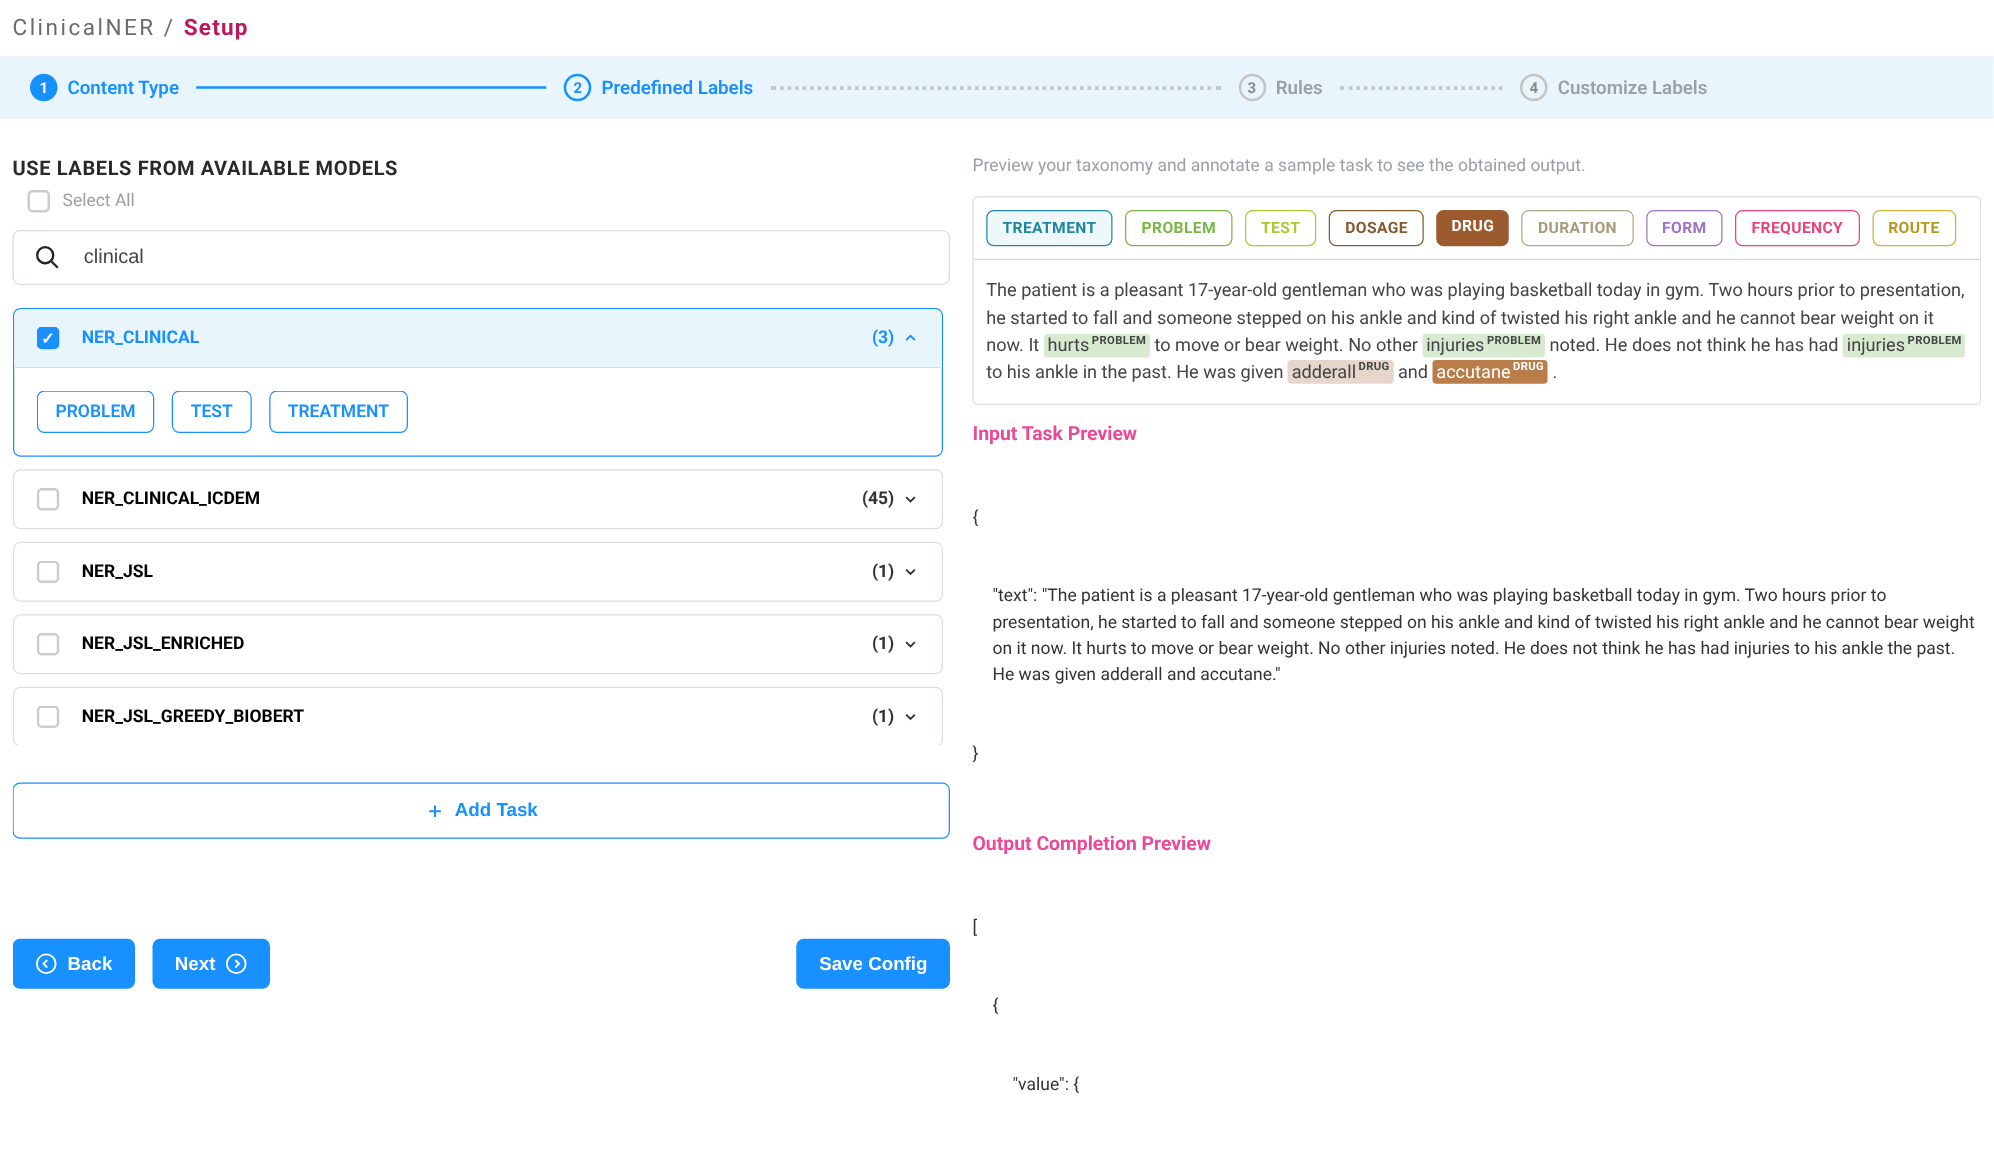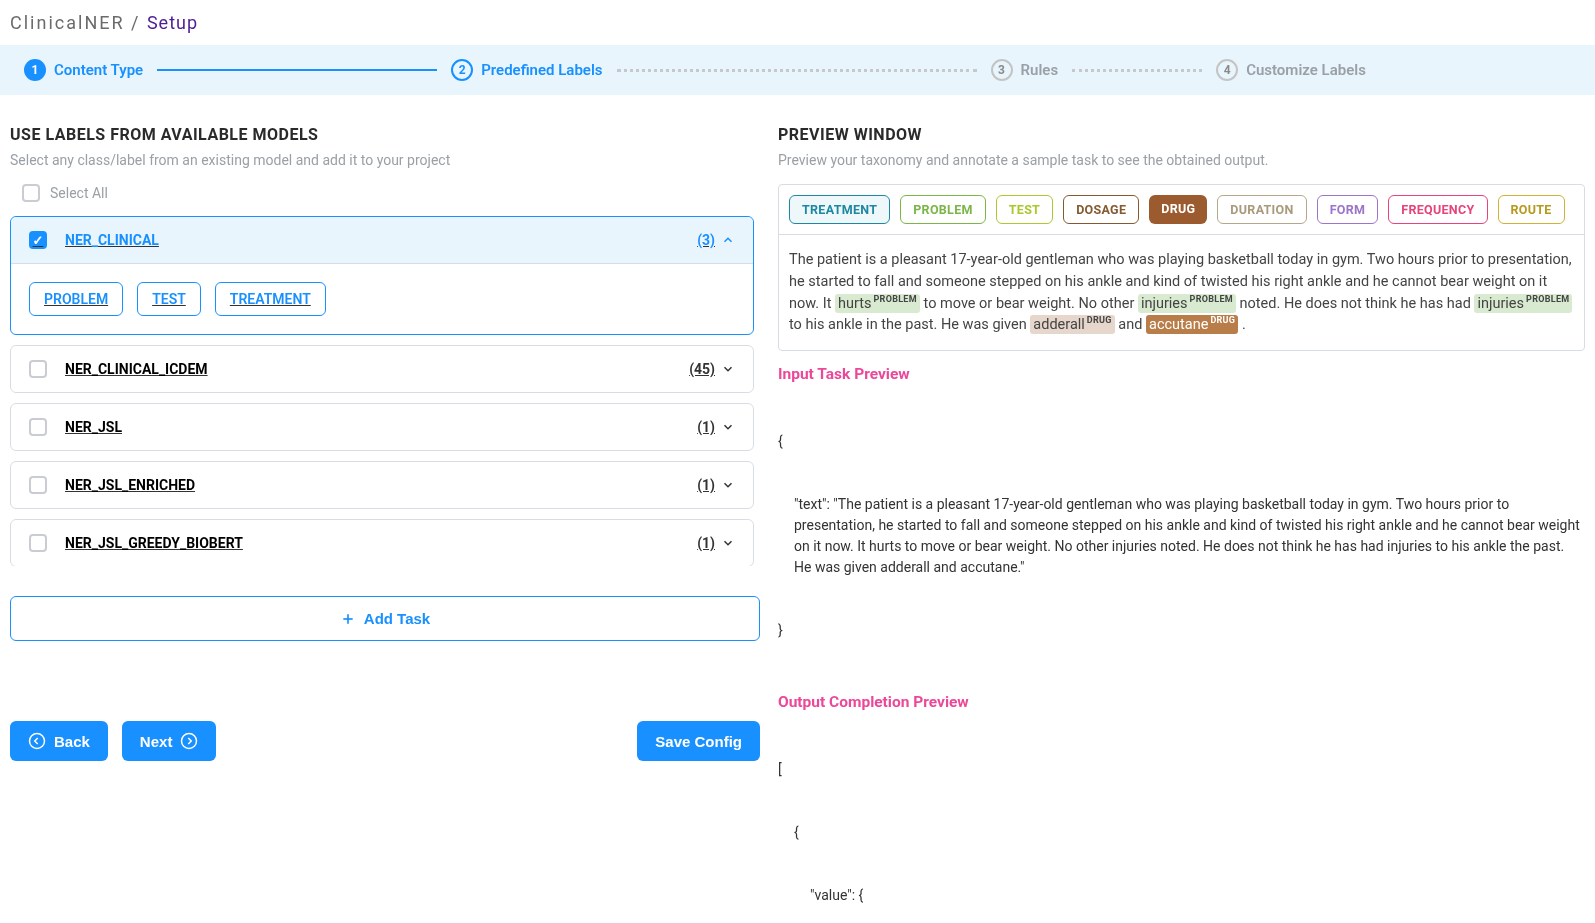--- a/index.html
+++ b/index.html
@@ -9,21 +9,21 @@
     color: #333;
     font-size: 14px;
     width: 1595px;
   }
   .breadcrumb {
     padding: 12px 10px;
     color: #6b6b6b;
     font-size: 18px;
     letter-spacing: 2px;
   }
-  .breadcrumb .sub { color: #4c1d95; letter-spacing: 1px;}
+  .breadcrumb .sub { color: #be185d; letter-spacing: 1px; font-weight: bold;}
   .stepper {
     background: #e9f5fc;
     display: flex;
     align-items: center;
     padding: 14px 24px;
     gap: 8px;
   }
   .step { display: flex; align-items: center; gap: 8px; font-weight: 600; font-size: 15px; }
   .step.active .circle { background: #1890ff; color: #fff; }
   .step.active .lbl { color: #1890ff; }
@@ -68,21 +68,21 @@
   .search-wrap input {
     border: none; outline: none; font-size: 16px; flex: 1; color: #444;
   }
   .models-scroll {
     max-height: 350px; overflow-y: auto; padding-right: 6px;
   }
   .models-scroll::-webkit-scrollbar { width: 8px; }
   .models-scroll::-webkit-scrollbar-thumb { background: #cfd4da; border-radius: 4px;}
   .model-card {
     border: 1px solid #d8dde3; border-radius: 6px; margin-bottom: 10px;
-    padding: 14px 18px; display: flex; align-items: center; text-decoration: underline;
+    padding: 14px 18px; display: flex; align-items: center;
   }
   .model-card.expanded { border-color: #1890ff; padding: 0; display: block;}
   .model-card.expanded .model-header {
     background: #e9f5fc; border-top-left-radius: 6px; border-top-right-radius: 6px;
     border-bottom: 1px solid #d8dde3;
   }
   .model-header { display: flex; align-items: center; padding: 14px 18px; width: 100%;}
   .model-name { font-weight: 700; color: #000000; }
   .model-card.expanded .model-name { color: #1890ff; }
   .model-count { margin-left: auto; font-weight: 700; color: #333; display: flex; align-items: center; gap: 6px;}
@@ -162,27 +162,33 @@
   <div class="step pending">
     <span class="circle">4</span>
     <span class="lbl">Customize Labels</span>
   </div>
 </div>
 
 <div class="main">
 
   <div class="left">
     <h2 class="section-title">USE LABELS FROM AVAILABLE MODELS</h2>
-    <div class="section-sub">Select any class/label from an existing model and add it to your project</div>
 
     <div class="select-all">
       <input type="checkbox" class="cb" style="">
       <span>Select All</span>
     </div>
 
+    <div class="search-wrap">
+      <svg viewBox="0 0 24 24">
+          <circle cx="10" cy="10" r="7"></circle>
+          <line x1="21" y1="21" x2="15.5" y2="15.5"></line>
+        </svg>
+      <input type="text" value="clinical" style="">
+    </div>
 
     <div class="models-scroll">
 
       <div class="model-card expanded">
         <div class="model-header">
           <input type="checkbox" class="cb" checked="" style="margin-right: 18px;">
           <span class="model-name">NER_CLINICAL</span>
           <span class="model-count">
             <span>(3)</span>
             <svg class="chev" viewBox="0 0 24 24">
@@ -263,21 +269,20 @@
             <polyline points="11 8 15 12 11 16"></polyline>
           </svg>
       </button>
       <button class="btn right-al">
         <span>Save Config</span>
       </button>
     </div>
   </div>
 
   <div class="right">
-    <h2 class="section-title">PREVIEW WINDOW</h2>
     <div class="section-sub">Preview your taxonomy and annotate a sample task to see the obtained output.</div>
 
     <div class="preview-box">
       <div class="tag-row">
         <span class="tag t-treatment">TREATMENT</span>
         <span class="tag t-problem">PROBLEM</span>
         <span class="tag t-test">TEST</span>
         <span class="tag t-dosage">DOSAGE</span>
         <span class="tag t-drug">DRUG</span>
         <span class="tag t-duration">DURATION</span>

